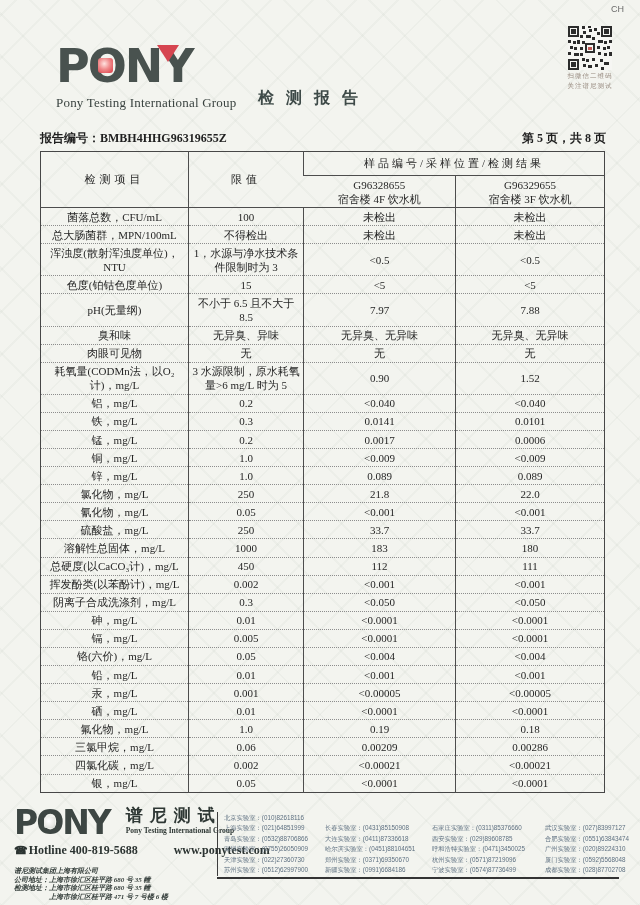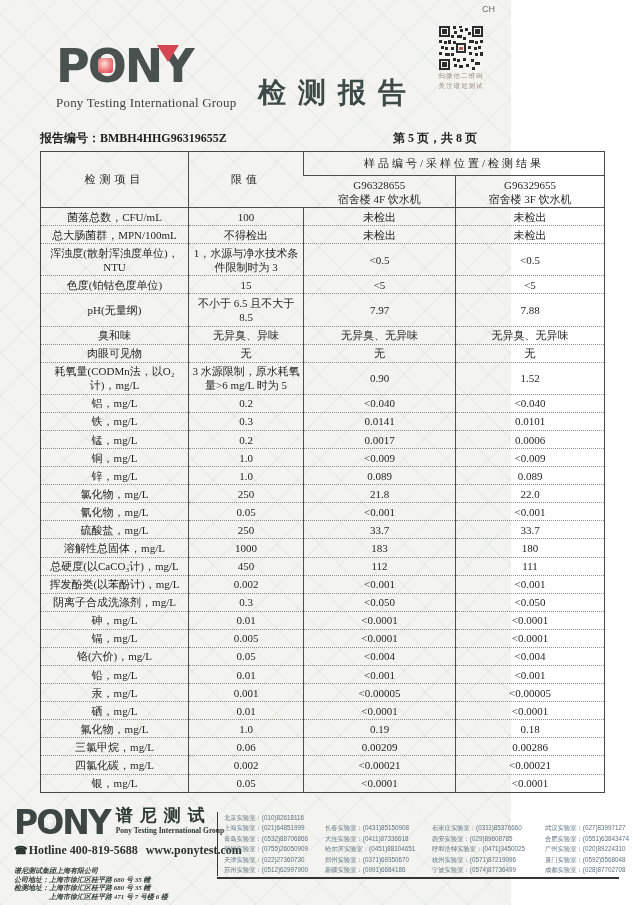--- a/index.html
+++ b/index.html
@@ -1,38 +1,38 @@
 <!DOCTYPE html>
 <html><head>
 <meta charset="utf-8">
 <style>
   html,body{margin:0;padding:0;}
   body{width:640px;height:905px;overflow:hidden;
        font-family:"Liberation Serif","DejaVu Serif",serif;color:#2e2e2e;}
-  .page{position:relative;width:511px;height:905px;background:#f3f4ef;
+  .page{position:relative;width:640px;height:905px;background:#f3f4ef;
     background-image:
       repeating-linear-gradient(45deg, rgba(150,165,150,0.07) 0 2px, transparent 2px 30px),
       repeating-linear-gradient(-45deg, rgba(150,165,150,0.07) 0 2px, transparent 2px 30px);}
   
   .corner-ch{position:absolute;top:4px;right:16px;font-size:9px;color:#6b6b6b;
     font-family:"Liberation Sans",sans-serif;}
   .qr-block{position:absolute;top:26px;right:26px;width:48px;text-align:center;}
   .qr-block svg{width:44px;height:44px;display:block;margin:0 auto;}
   .qr-caption{margin-top:2px;font-size:6.5px;line-height:8px;color:#988b80;
     letter-spacing:1px;font-family:"Liberation Sans",sans-serif;white-space:nowrap;}
   .logo-main{position:absolute;left:56px;top:42px;}
   .logo-word{position:relative;font-family:"DejaVu Sans","Liberation Sans",sans-serif;
     font-weight:bold;font-size:46px;line-height:48px;letter-spacing:-2px;color:#49524f;}
   .o-square{position:absolute;left:42px;top:16px;width:15px;height:15px;border-radius:3px;
     background:radial-gradient(circle at 42% 38%, #ffe3e0 0%, #f08a8b 45%, #dd4750 90%);}
   .y-triangle{position:absolute;left:101px;top:3px;width:0;height:0;
     border-left:11px solid transparent;border-right:11px solid transparent;
     border-top:17px solid #d64550;}
   .logo-sub{margin-top:5px;font-size:13px;color:#39423f;letter-spacing:0.2px;}
-  .doc-title{position:absolute;left:258px;top:74px;font-size:28px;font-weight:bold;
+  .doc-title{position:absolute;left:258px;top:88px;font-size:16px;font-weight:bold;
     letter-spacing:12px;color:#3e4a48;white-space:nowrap;}
   .report-row{position:absolute;left:40px;right:34px;top:130px;display:flex;
     justify-content:space-between;align-items:baseline;font-size:12px;font-weight:bold;color:#1f1f1f;gap:44px;}
   
   table.results{position:absolute;left:40px;top:151px;width:564px;border-collapse:collapse;
     table-layout:fixed;font-size:11px;line-height:1.28;color:#262626;
     border:1.5px solid #474747;background:transparent;}
   col.c1{width:148px}col.c2{width:115px}col.c3{width:152px}col.c4{width:149px}
   th,td{border-left:1px solid #4d4d4d;text-align:center;vertical-align:middle;
     padding:1.5px 3px;font-weight:normal;word-break:break-word;}
@@ -43,24 +43,24 @@
   .sample-id{display:block;line-height:14px;}
   .sample-loc{display:block;line-height:14px;}
   tbody td{border-top:1px dotted #8d8d8d;}
   tbody tr:first-child td{border-top:none;}
   
   .footer-logo{position:absolute;left:14px;top:806px;display:flex;align-items:flex-start;}
   .footer-word{position:relative;font-family:"DejaVu Sans","Liberation Sans",sans-serif;
     font-weight:bold;font-size:33px;line-height:34px;letter-spacing:-2px;color:#3d4643;}
   .fo-square{position:absolute;left:30px;top:11px;width:11px;height:11px;border-radius:2px;
     background:radial-gradient(circle at 42% 38%, #ffffff 0%, #e9eae6 60%, #cfd2cc 100%);}
-  .footer-cn{margin-left:6px;}
+  .footer-cn{margin-left:16px;}
   .footer-cn-name{font-size:17px;font-weight:bold;letter-spacing:7px;color:#2f3835;line-height:20px;white-space:nowrap;}
   .footer-cn-sub{font-size:7.5px;font-weight:bold;color:#2f3835;line-height:9px;text-align:right;white-space:nowrap;}
-  .footer-contact{position:absolute;left:14px;top:843px;display:flex;gap:8px;
+  .footer-contact{position:absolute;left:14px;top:843px;display:flex;gap:36px;
     font-size:12px;font-weight:bold;color:#2b3331;white-space:nowrap;}
   .phone-glyph{font-size:11px;margin-right:1px;}
   .address{position:absolute;left:14px;top:867px;font-size:7px;line-height:8.6px;
     font-weight:bold;color:#39423f;white-space:nowrap;font-style:italic;}
   .address .indent{padding-left:35px;}
   .v-divider{position:absolute;left:217px;top:812px;width:1px;height:64px;background:#3c3c3c;}
   .labs{position:absolute;left:224px;top:813px;display:flex;
     font-family:"Liberation Sans",sans-serif;font-size:6.3px;line-height:10.4px;color:#5e7081;}
   .lab-col{width:101px;}
   .lab-col.w2{width:107px;}

